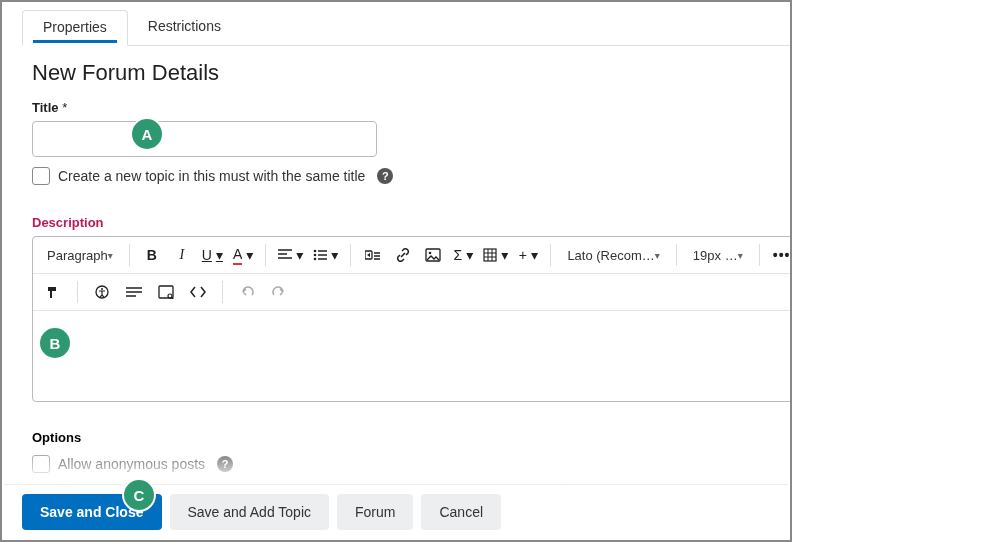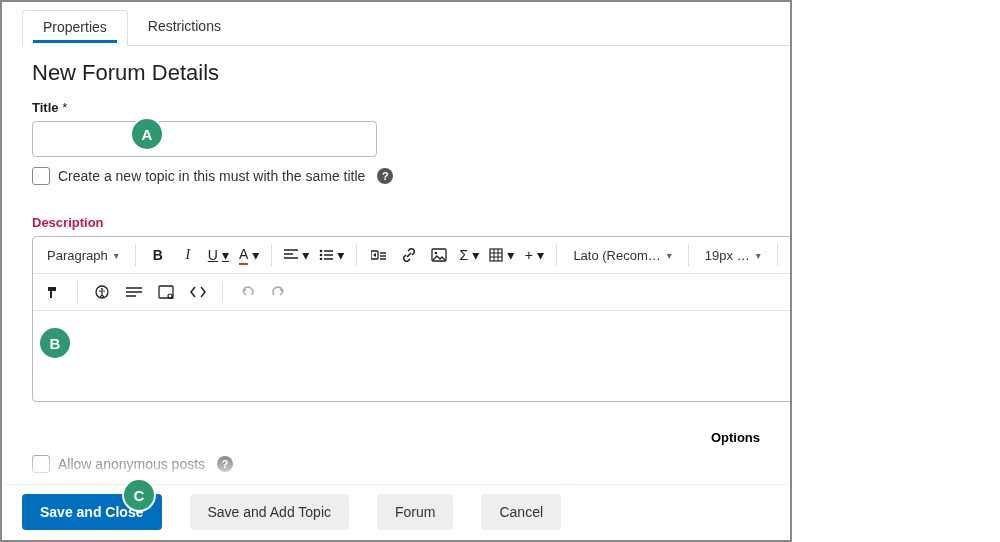--- a/index.html
+++ b/index.html
@@ -18,30 +18,30 @@
   .cbrow { display:flex; align-items:center; gap:8px; margin-top:10px; font-size:14px; color:#333; }
   .cb { width:18px; height:18px; border:1px solid #888; border-radius:3px; background:#fff; flex:0 0 auto; }
   .helpicon { width:16px; height:16px; border-radius:50%; background:#555; color:#fff; display:inline-flex; align-items:center; justify-content:center; font-size:11px; font-weight:700; margin-left:4px; }
   .section-gap { height: 30px; }
   .desc-label { font-size: 13px; font-weight: 700; color:#be185d; margin-bottom: 6px; }
   .rte { border:1px solid #bbb; border-radius:4px; width: 842px; }
   .toolbar { display:flex; flex-wrap:wrap; align-items:center; padding: 4px 6px; border-bottom:1px solid #e4e4e4; gap:2px; }
   .tbtn { min-width:28px; height:28px; display:inline-flex; align-items:center; justify-content:center; border-radius:3px; cursor:pointer; color:#202122; font-size:14px; padding:0 4px; }
   .tbtn.muted { color:#aaa; }
   .sep { width:1px; height:22px; background:#ddd; margin:0 6px; }
-  .dd { display:inline-flex; align-items:center; gap:6px; height:28px; padding:0 8px; font-size:13px; color:#333; cursor:pointer; }
+  .dd { display:inline-flex; align-items:center; height:28px; padding:0 8px; font-size:13px; color:#333; cursor:pointer; }
   .dd .chev { font-size:10px; color:#666; }
   .toolbar-row2 { display:flex; align-items:center; padding:4px 6px; gap:4px; border-bottom:1px solid #e4e4e4; }
   .editor-body { height: 90px; padding:10px; position:relative; }
   .resize { position:absolute; right:2px; bottom:2px; width:14px; height:14px; color:#888; }
-  .options-label { font-size: 13px; font-weight:700; margin-top: 28px; margin-bottom:10px;text-align:right; }
+  .options-label { font-size: 13px; font-weight:700; margin-top: 28px; margin-bottom:10px; }
   .faded-row { display:flex; align-items:center; gap:8px; font-size:14px; color:#bbb; margin-left:24px; margin-top:8px; }
   .faded-row .cb { border-color:#ccc; }
   .faded-row .helpicon { background:#ccc; }
-  .footer { position:absolute; left:2px; right:2px; bottom:2px; height:54px; background:#fff; border-top:1px solid #eee; display:flex; align-items:center; padding:0 18px; gap:28px; }
+  .footer { position:absolute; left:2px; right:2px; bottom:2px; height:54px; background:#fff; border-top:1px solid #eee; display:flex; align-items:center; padding:0 18px; gap:8px; }
   .fade-above { position:absolute; left:2px; right:2px; bottom:56px; height:40px; background:linear-gradient(rgba(255,255,255,0), #fff); pointer-events:none; }
   .btn { height:36px; padding:0 18px; border-radius:4px; font-size:14px; cursor:pointer; display:inline-flex; align-items:center; }
   .btn-primary { background:#006fbf; color:#fff; font-weight:700; }
   .btn-secondary { background:#eceef0; color:#333; }
   .marker { position:absolute; width:30px; height:30px; border-radius:50%; background:#2e9970; color:#fff; font-weight:700; display:flex; align-items:center; justify-content:center; font-size:15px; box-shadow:0 0 0 2px #fff; z-index:50; }
   .marker.a { left:130px; top:117px; }
   .marker.b { left:38px; top:326px; }
   .marker.c { left:122px; top:478px; }
   svg { display:block; }
   .bold { font-weight:700; }

